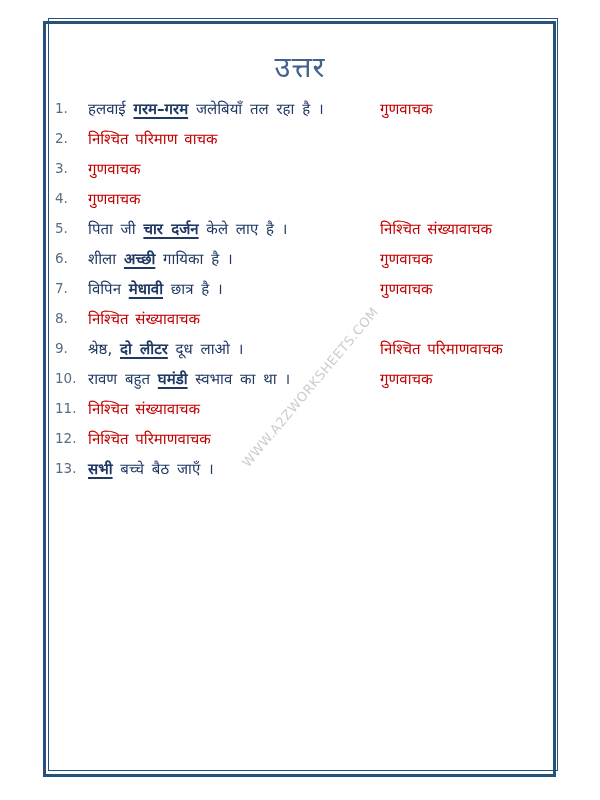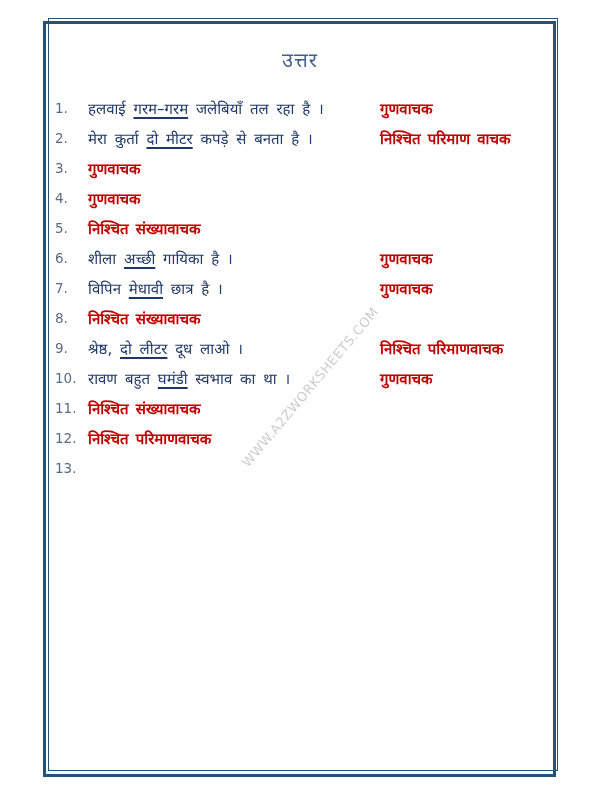--- a/index.html
+++ b/index.html
@@ -26,21 +26,21 @@
     left: 48px; top: 18px; right: 42px; bottom: 29px;
     border: 1px solid #265279;
     pointer-events: none;
   }
   .title {
     position: absolute;
     top: 46px;
     left: 0;
     width: 600px;
     text-align: center;
-    font-size: 20px;
+    font-size: 29px;
     color: #44618e;
     letter-spacing: 1px;
   }
   .watermark {
     position: absolute;
     left: 209px;
     top: 381px;
     width: 200px;
     text-align: center;
     transform: rotate(-50deg);
@@ -66,28 +66,28 @@
     font-size: 13.5px;
     color: #5b6b80;
   }
   .sentence {
     font-size: 15px;
     color: #1f3864;
     word-spacing: 3px;
     white-space: nowrap;
   }
   .key {
-    font-weight: normal;
+    font-weight: bold;
     text-decoration: underline;
     text-decoration-thickness: 1.5px;
     text-underline-offset: 3px;
   }
   .answer {
     font-size: 15px;
-    font-weight: bold;
+    font-weight: normal;
     color: #c00000;
     white-space: nowrap;
     word-spacing: 2px;
   }
 </style>
 </head>
 <body>
 
 <div class="border-thick"></div>
 <div class="border-thin"></div>
@@ -98,36 +98,36 @@
 
 <div class="list">
   <div class="row">
     <span class="num">1.</span>
     <span class="sentence"><span class="pre">हलवाई </span><span class="key">गरम–गरम</span><span class="post"> जलेबियाँ तल रहा है ।</span></span>
     <span class="answer">गुणवाचक</span>
   </div>
 
   <div class="row">
     <span class="num">2.</span>
-    <span class="sentence"><span class="pre">मेरा कुर्ता </span><span class="key">दो मीटर</span><span class="post"> कपड़े से बनता है ।</span></span>
     <span class="answer">निश्चित परिमाण वाचक</span>
   </div>
 
   <div class="row">
     <span class="num">3.</span>
     <span class="answer">गुणवाचक</span>
   </div>
 
   <div class="row">
     <span class="num">4.</span>
     <span class="answer">गुणवाचक</span>
   </div>
 
   <div class="row">
     <span class="num">5.</span>
+    <span class="sentence"><span class="pre">पिता जी </span><span class="key">चार दर्जन</span><span class="post"> केले लाए है ।</span></span>
     <span class="answer">निश्चित संख्यावाचक</span>
   </div>
 
   <div class="row">
     <span class="num">6.</span>
     <span class="sentence"><span class="pre">शीला </span><span class="key">अच्छी</span><span class="post"> गायिका है ।</span></span>
     <span class="answer">गुणवाचक</span>
   </div>
 
   <div class="row">
@@ -158,14 +158,15 @@
     <span class="answer">निश्चित संख्यावाचक</span>
   </div>
 
   <div class="row">
     <span class="num">12.</span>
     <span class="answer">निश्चित परिमाणवाचक</span>
   </div>
 
   <div class="row">
     <span class="num">13.</span>
+    <span class="sentence"><span class="pre"></span><span class="key">सभी</span><span class="post"> बच्चे बैठ जाएँ ।</span></span>
   </div>
 </div>
 
 </body></html>

